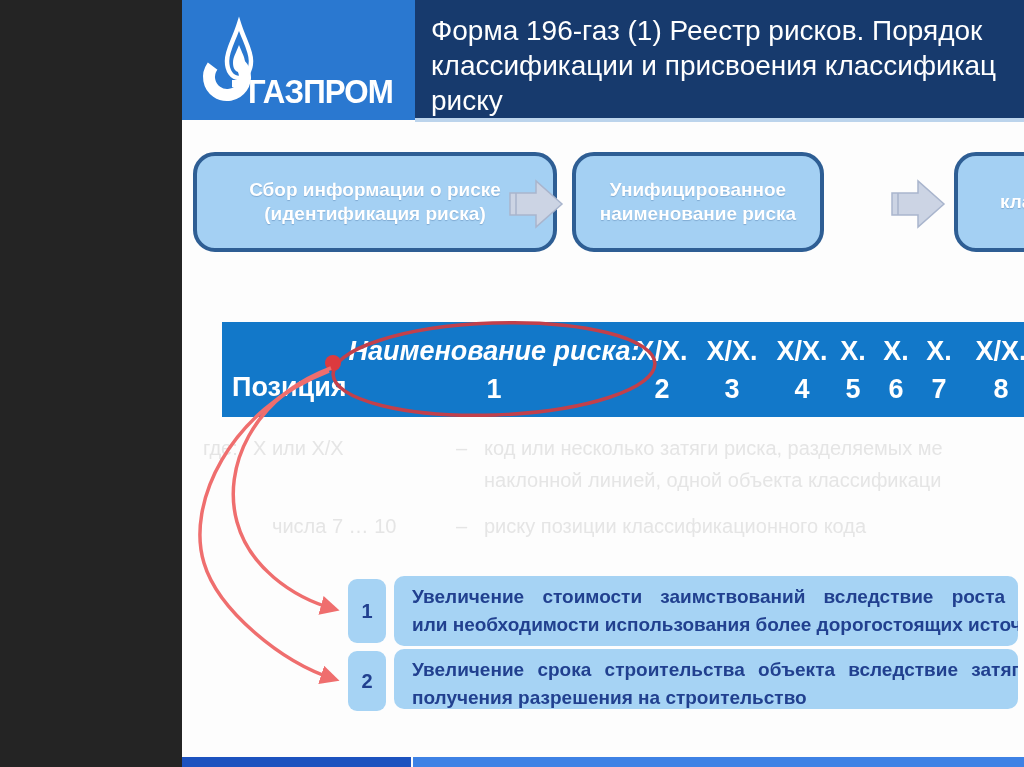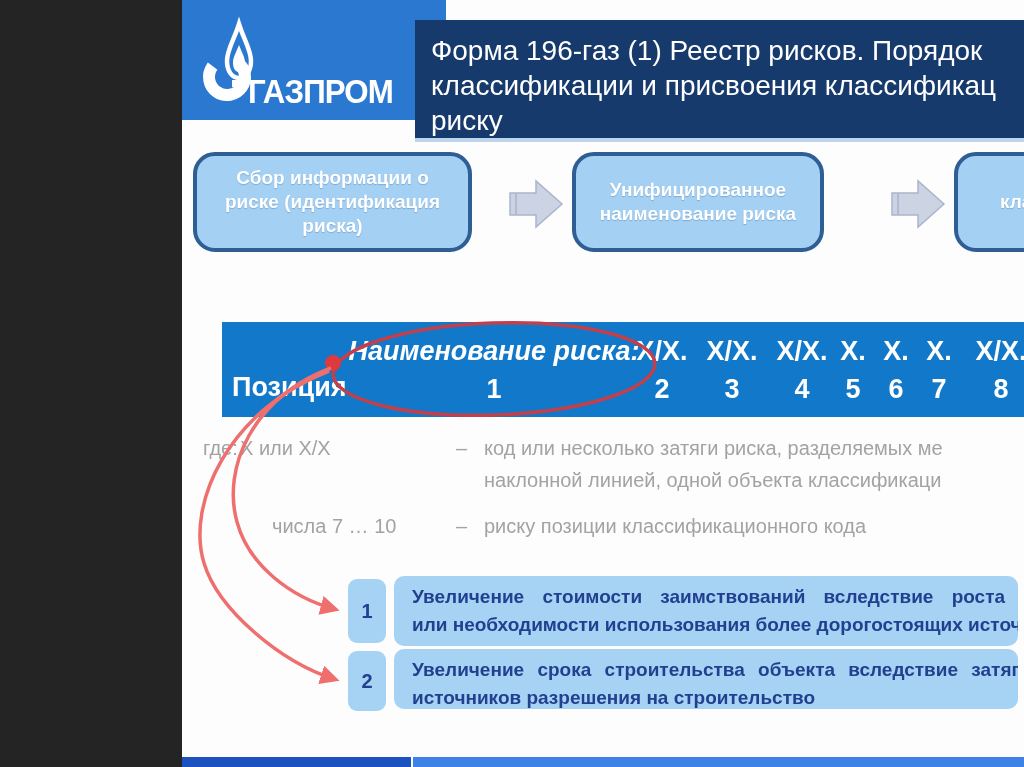--- a/index.html
+++ b/index.html
@@ -8,45 +8,45 @@
   #app { position: relative; width: 1024px; height: 767px; overflow: hidden; }
 
   .black-margin { position: absolute; left: 0; top: 0; width: 182px; height: 767px; background: #242424; }
   .slide { position: absolute; left: 182px; top: 0; width: 842px; height: 767px; background: #fdfdfd; }
 
   
   .logo-block { position: absolute; left: 182px; top: 0; width: 264px; height: 120px; background: #2a78d0; overflow: hidden; }
   .logo-brand { position: absolute; left: 66px; top: 72px; color: #ffffff; font-size: 34px; font-weight: bold;
                 letter-spacing: -1px; transform: scaleX(0.92); transform-origin: left; white-space: nowrap; }
   .title-bar { position: absolute; left: 415px; top: 0; width: 609px; height: 122px; background: #173a6d;
-               border-bottom: 4px solid #bcd4ec; padding: 13px 0 0 16px; overflow: hidden; margin-top: 20px; }
+               border-bottom: 4px solid #bcd4ec; padding: 13px 0 0 16px; overflow: hidden; }
   .title-line { color: #ffffff; font-size: 28px; line-height: 35px; white-space: nowrap; }
 
   
   .flow-box { position: absolute; top: 152px; height: 100px; background: #a4d0f3; border: 4px solid #2e5e94;
               border-radius: 22px; color: #ffffff; font-weight: bold; font-size: 19px; line-height: 24px;
               display: flex; align-items: center; justify-content: center; text-align: center;
               padding: 0 22px; text-shadow: 0 1px 1px rgba(60,100,150,.35); }
-  .flow-box.b1 { left: 193px; width: 279px; }
+  .flow-box.b1 { left: 193px; width: 364px; }
   .flow-box.b2 { left: 572px; width: 252px; }
   .flow-box.b3 { left: 954px; width: 300px; justify-content: flex-start; padding-left: 42px; }
   .flow-conn { position: absolute; top: 178px; width: 58px; height: 52px; }
 
   
   .banner { position: absolute; left: 222px; top: 322px; width: 802px; height: 95px; background: #1278c9; }
   .banner .txt { position: absolute; color: #ffffff; font-weight: bold; font-size: 27px; white-space: nowrap; }
   .banner .center { transform: translateX(-50%); }
   .banner .row-label { left: 10px; top: 50px; }
   .banner .name-label { left: 272px; top: 14px; font-style: italic; }
   .banner .name-pos { left: 272px; top: 52px; }
   .banner .code { top: 14px; }
   .banner .pos { top: 52px; }
 
   
-  .leg { position: absolute; color: #a3a3a3; font-size: 20px; white-space: nowrap; }
+  .leg { position: absolute; color: #e5e5e5; font-size: 20px; white-space: nowrap; }
 
   
   .num-box { position: absolute; left: 348px; width: 38px; background: #a6d3f4; border-radius: 9px;
              color: #21408f; font-weight: bold; font-size: 20px; display: flex; align-items: center; justify-content: center; }
   .risk-box { position: absolute; left: 394px; width: 624px; background: #a6d3f4; border-radius: 10px;
               color: #21408f; font-weight: bold; font-size: 19px; line-height: 28px; padding: 7px 0 0 18px; overflow: hidden; }
   .risk-line { white-space: nowrap; }
   .ws-wide { word-spacing: 13px; }
   .ws-mid { word-spacing: 8px; }
 
@@ -110,37 +110,37 @@
     <div class="txt center pos" style="left:631px">5</div>
     <div class="txt center code" style="left:674px">Х.</div>
     <div class="txt center pos" style="left:674px">6</div>
     <div class="txt center code" style="left:717px">Х.</div>
     <div class="txt center pos" style="left:717px">7</div>
     <div class="txt center code" style="left:779px">Х/Х.</div>
     <div class="txt center pos" style="left:779px">8</div>
   </div>
 
   <div class="leg" style="left:203px; top:437px">где:</div>
-  <div class="leg" style="left:240px; top:437px">Х или Х/Х</div>
+  <div class="leg" style="left:253px; top:437px">Х или Х/Х</div>
   <div class="leg" style="left:456px; top:437px">–</div>
   <div class="leg" style="left:484px; top:437px">код или несколько затяги риска, разделяемых ме</div>
   <div class="leg" style="left:484px; top:469px">наклонной линией, одной объекта классификаци</div>
   <div class="leg" style="left:272px; top:515px">числа 7 … 10</div>
   <div class="leg" style="left:456px; top:515px">–</div>
   <div class="leg" style="left:484px; top:515px">риску позиции классификационного кода</div>
 
   <div class="num-box" style="top:579px; height:64px">1</div>
   <div class="risk-box" style="top:576px; height:70px">
     <div class="risk-line ws-wide">Увеличение стоимости заимствований вследствие роста пр</div>
     <div class="risk-line">или необходимости использования более дорогостоящих источников</div>
   </div>
   <div class="num-box" style="top:651px; height:60px">2</div>
   <div class="risk-box" style="top:649px; height:60px">
     <div class="risk-line ws-mid">Увеличение срока строительства объекта вследствие затяги</div>
-    <div class="risk-line">источников разрешения на строительство</div>
+    <div class="risk-line">получения разрешения на строительство</div>
   </div>
 
   <div class="footer-left"></div>
   <div class="footer-right"></div>
 
   <svg class="overlay" viewBox="0 0 1024 767">
     <defs>
       <marker id="ah" viewBox="0 0 10 10" refX="7" refY="5" markerWidth="5.5" markerHeight="5.5" orient="auto">
         <path d="M0,0 L10,5 L0,10 z" fill="#ef6e6e"></path>
       </marker>

